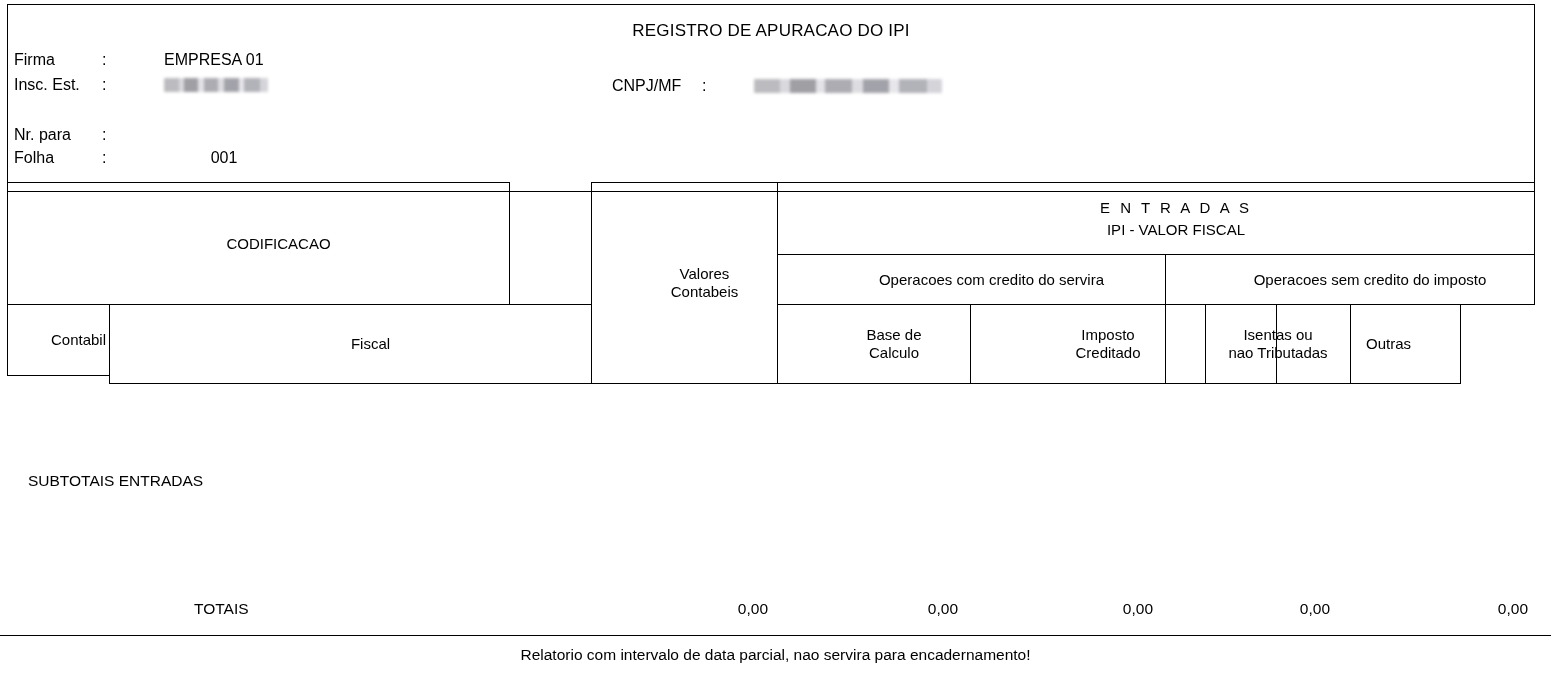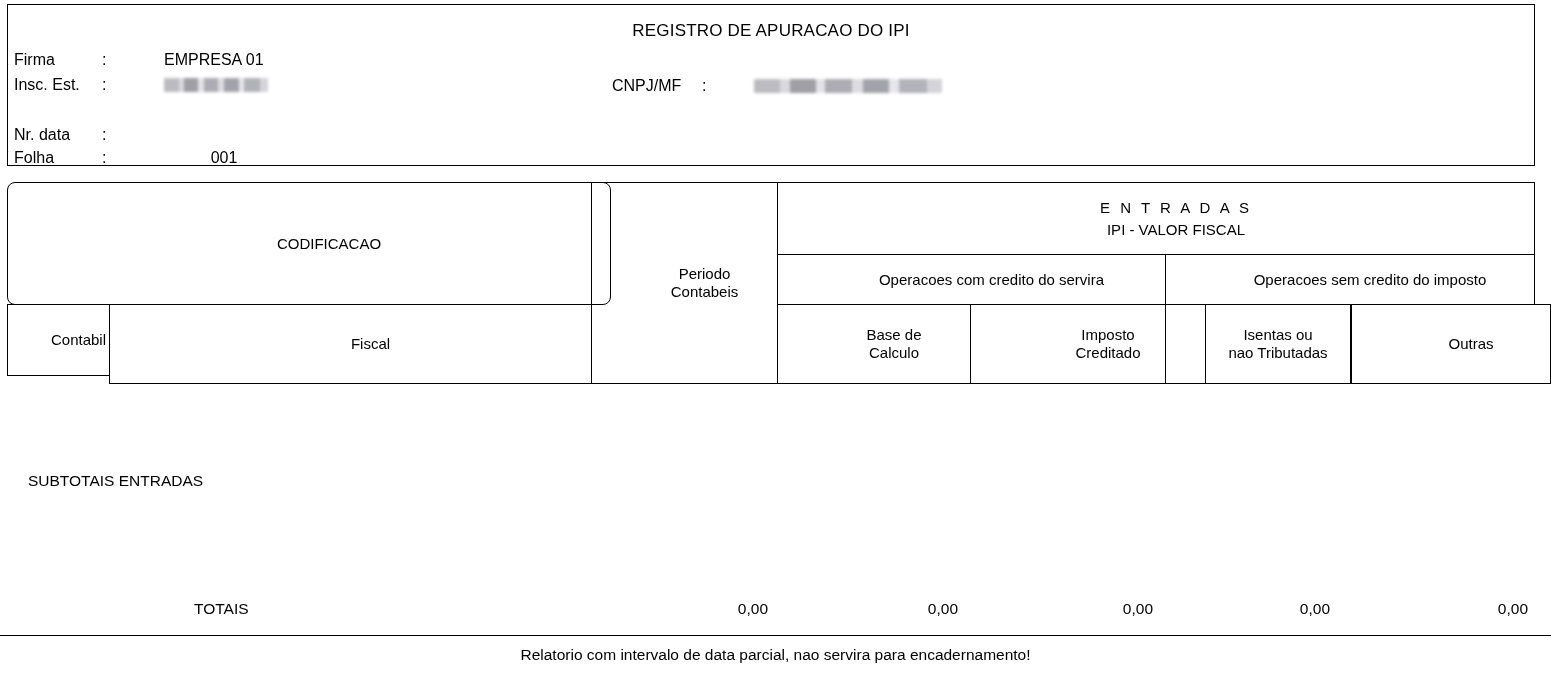--- a/index.html
+++ b/index.html
@@ -21,21 +21,21 @@
     width: 1551px;
     height: 681px;
   }
 
   
   .header-box {
     position: absolute;
     left: 7px;
     top: 4px;
     width: 1528px;
-    height: 162px;
+    height: 188px;
     border: 1px solid #000000;
     box-sizing: border-box;
   }
   .report-title {
     position: absolute;
     left: 0;
     top: 16px;
     width: 100%;
     text-align: center;
     font-size: 17px;
@@ -192,52 +192,52 @@
 
       <span class="hdr-row">
         <span class="hdr-label">Insc. Est.</span><span class="hdr-colon">:</span><span class="redacted ie"></span>
       </span>
 
       <span class="hdr-row">
         <span class="hdr-label">Folha</span><span class="hdr-colon">:</span><span class="hdr-val num">001</span>
       </span>
 
       <span class="hdr-row">
-        <span class="hdr-label">Nr. data</span><span class="hdr-colon">:</span><span class="hdr-val"></span>
+        <span class="hdr-label">Nr. para</span><span class="hdr-colon">:</span><span class="hdr-val"></span>
       </span>
 
     </div>
 
     <div class="hdr-right">
 
       <span class="hdr-row">
         <span class="hdr-label">CNPJ/MF</span><span class="hdr-colon">:</span><span class="redacted cnpj"></span>
       </span>
 
 
     </div>
   </div>
 
   <div class="grid">
 
-    <div class="cell" style="left:0px; top:0px; width:604px; height:123px;border-radius:8px;">
+    <div class="cell" style="left:0px; top:0px; width:503px; height:123px;">
       <span class="t">CODIFICACAO</span>
     </div>
 
     <div class="cell" style="left:0px; top:122px; width:103px; height:72px;">
       <span class="t">Contabil</span>
     </div>
 
     <div class="cell" style="left:102px; top:122px; width:483px; height:80px;">
       <span class="t">Fiscal</span>
     </div>
 
     <div class="cell" style="left:584px; top:0px; width:187px; height:202px;">
       <span>
-        <span class="t">Periodo</span>
+        <span class="t">Valores</span>
         <span class="t">Contabeis</span>
       </span>
     </div>
 
     <div class="cell" style="left:770px; top:0px; width:758px; height:73px;">
       <span class="entradas-title">
         <span class="t sp">E N T R A D A S</span>
         <span class="t">IPI - VALOR FISCAL</span>
       </span>
     </div>
@@ -264,21 +264,21 @@
       </span>
     </div>
 
     <div class="cell" style="left:1158px; top:122px; width:186px; height:80px;">
       <span>
         <span class="t">Isentas ou</span>
         <span class="t">nao Tributadas</span>
       </span>
     </div>
 
-    <div class="cell" style="left:1344px; top:122px; width:200px; height:80px;">
+    <div class="cell" style="left:1269px; top:122px; width:185px; height:80px;">
       <span class="t">Outras</span>
     </div>
 
   </div>
 
   <div class="subtotais">SUBTOTAIS ENTRADAS</div>
 
   <div class="totais-label">TOTAIS</div>
 
   <div class="tot c1">0,00</div>

